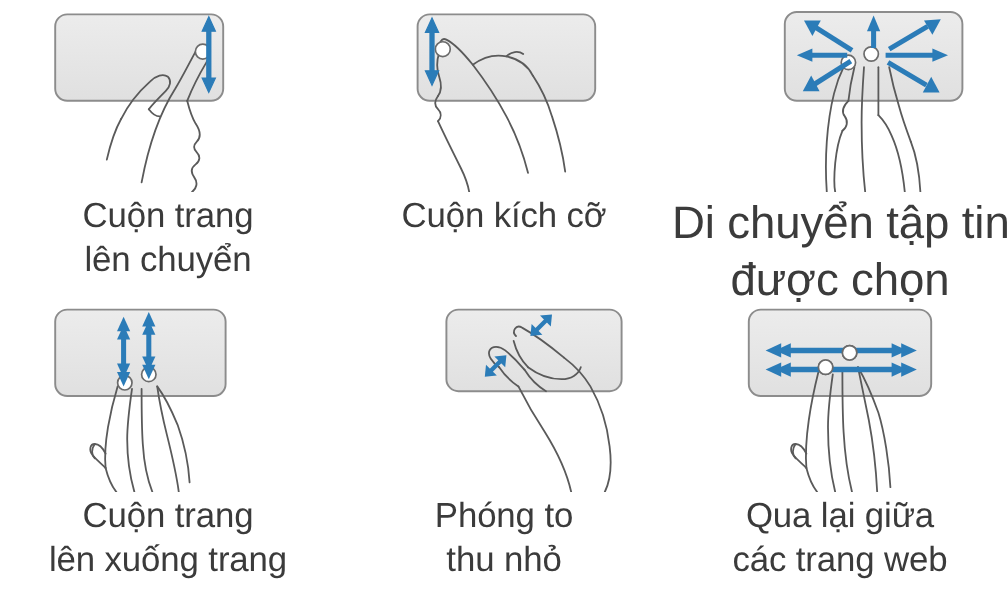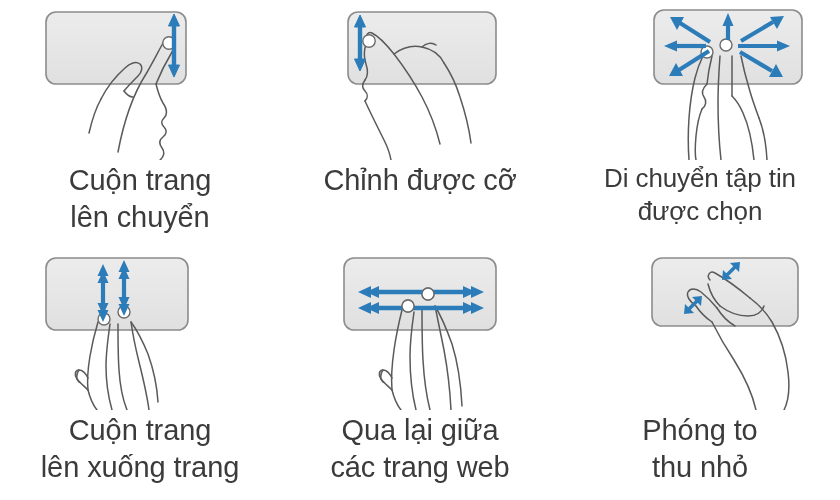--- a/index.html
+++ b/index.html
@@ -47,21 +47,21 @@
     line-height: 1.27;
     letter-spacing: -0.1px;
     font-family: "Liberation Sans", sans-serif;
     padding-top: 2px;
   }
   .caption .l1, .caption .l2 {
     display: block;
     white-space: nowrap;
   }
   
-  .panel-move .caption { font-size: 26px; }
+  .panel-move .caption { font-size: 38px; }
   .panel-fastscroll .caption { font-size: 29px; }
 </style>
 </head>
 <body>
 
 <div id="grid">
 
   <div class="panel panel-scroll">
     <div class="art">
       <svg viewBox="0 0 280 160" xmlns="http://www.w3.org/2000/svg">
@@ -133,21 +133,21 @@
         </g>
         <circle cx="89" cy="41" r="6.2" fill="#ffffff" stroke="#6b6b6b" stroke-width="1.4"></circle>
         <g stroke="#2b7cb8" fill="#2b7cb8">
           <line x1="80" y1="24" x2="80" y2="62" stroke-width="4.4" stroke-linecap="butt"></line>
           <polygon points="80,15 74.5,27 85.5,27"></polygon>
           <polygon points="80,71 74.5,59 85.5,59"></polygon>
         </g>
       </svg>
     </div>
     <div class="caption">
-      <span class="l1">Chỉnh được cỡ</span>
+      <span class="l1">Cuộn kích cỡ</span>
     </div>
   </div>
 
   <div class="panel panel-move">
     <div class="art">
       <svg viewBox="0 0 280 160" xmlns="http://www.w3.org/2000/svg">
         <defs>
           <linearGradient id="p3pad" x1="0" y1="0" x2="0" y2="1">
             <stop offset="0" stop-color="#ececec"></stop>
               <stop offset="1" stop-color="#e0e0e0"></stop>
@@ -248,20 +248,62 @@
           <polygon points="124,10 118.5,22 129.5,22" stroke="none"></polygon>
           <polygon points="124,17 118.5,29 129.5,29" stroke="none"></polygon>
           <polygon points="124,66 118.5,54 129.5,54" stroke="none"></polygon>
           <polygon points="124,59 118.5,47 129.5,47" stroke="none"></polygon>
         </g>
       </svg>
     </div>
     <div class="caption">
       <span class="l1">Cuộn trang</span>
       <span class="l2">lên xuống trang</span>
+    </div>
+  </div>
+
+  <div class="panel panel-zoom">
+    <div class="art">
+      <svg viewBox="0 0 280 160" xmlns="http://www.w3.org/2000/svg">
+        <defs>
+          <linearGradient id="p6pad" x1="0" y1="0" x2="0" y2="1">
+            <stop offset="0" stop-color="#ececec"></stop>
+              <stop offset="1" stop-color="#e0e0e0"></stop>
+          </linearGradient>
+        </defs>
+        <rect x="92" y="8" width="146" height="68" rx="10" ry="10" fill="url(#p6pad)" stroke="#8c8c8c" stroke-width="1.6"></rect>
+        <g fill="none" stroke="#5a5a5a" stroke-width="1.5" stroke-linecap="round" stroke-linejoin="round">
+
+          <path d="M150,30 C146,26 150,20 155,23 C164,28 178,38 190,48"></path>
+          <path d="M148,34 C150,42 154,50 160,56"></path>
+
+          <path d="M136,56 C130,52 126,46 128,42 C130,38 136,38 141,42 C146,46 152,52 157,58"></path>
+          <path d="M136,56 C140,62 146,68 152,72"></path>
+
+          <path d="M160,56 C168,62 178,66 188,66 C196,66 202,62 204,56"></path>
+          <path d="M190,48 C198,54 206,62 212,72 C220,86 226,104 228,122 C230,138 228,152 224,160"></path>
+          <path d="M152,72 C158,84 166,98 174,110 C184,126 192,142 196,160"></path>
+          <path d="M157,58 C162,66 168,72 175,76"></path>
+        </g>
+
+        <g stroke="#2b7cb8" fill="#2b7cb8">
+          <line x1="166" y1="26" x2="176" y2="16" stroke-width="3.6" stroke-linecap="butt"></line>
+          <polygon points="180,12 170,13 179,22" stroke="none"></polygon>
+          <polygon points="162,30 172,29 163,20" stroke="none"></polygon>
+        </g>
+        <g stroke="#2b7cb8" fill="#2b7cb8">
+          <line x1="128" y1="60" x2="138" y2="50" stroke-width="3.6" stroke-linecap="butt"></line>
+          <polygon points="142,46 132,47 141,56" stroke="none"></polygon>
+          <polygon points="124,64 134,63 125,54" stroke="none"></polygon>
+        </g>
+      </svg>
+    </div>
+    <div class="caption">
+      <span class="l1">Phóng to</span>
+      <span class="l2">thu nhỏ</span>
     </div>
   </div>
 
   <div class="panel panel-web">
     <div class="art">
       <svg viewBox="0 0 280 160" xmlns="http://www.w3.org/2000/svg">
         <defs>
           <linearGradient id="p5pad" x1="0" y1="0" x2="0" y2="1">
             <stop offset="0" stop-color="#ececec"></stop>
               <stop offset="1" stop-color="#e0e0e0"></stop>
@@ -299,55 +341,13 @@
         <circle cx="128" cy="56" r="6" fill="#ffffff" stroke="#6b6b6b" stroke-width="1.4"></circle>
         <circle cx="148" cy="44" r="6" fill="#ffffff" stroke="#6b6b6b" stroke-width="1.4"></circle>
       </svg>
     </div>
     <div class="caption">
       <span class="l1">Qua lại giữa</span>
       <span class="l2">các trang web</span>
     </div>
   </div>
 
-  <div class="panel panel-zoom">
-    <div class="art">
-      <svg viewBox="0 0 280 160" xmlns="http://www.w3.org/2000/svg">
-        <defs>
-          <linearGradient id="p6pad" x1="0" y1="0" x2="0" y2="1">
-            <stop offset="0" stop-color="#ececec"></stop>
-              <stop offset="1" stop-color="#e0e0e0"></stop>
-          </linearGradient>
-        </defs>
-        <rect x="92" y="8" width="146" height="68" rx="10" ry="10" fill="url(#p6pad)" stroke="#8c8c8c" stroke-width="1.6"></rect>
-        <g fill="none" stroke="#5a5a5a" stroke-width="1.5" stroke-linecap="round" stroke-linejoin="round">
-
-          <path d="M150,30 C146,26 150,20 155,23 C164,28 178,38 190,48"></path>
-          <path d="M148,34 C150,42 154,50 160,56"></path>
-
-          <path d="M136,56 C130,52 126,46 128,42 C130,38 136,38 141,42 C146,46 152,52 157,58"></path>
-          <path d="M136,56 C140,62 146,68 152,72"></path>
-
-          <path d="M160,56 C168,62 178,66 188,66 C196,66 202,62 204,56"></path>
-          <path d="M190,48 C198,54 206,62 212,72 C220,86 226,104 228,122 C230,138 228,152 224,160"></path>
-          <path d="M152,72 C158,84 166,98 174,110 C184,126 192,142 196,160"></path>
-          <path d="M157,58 C162,66 168,72 175,76"></path>
-        </g>
-
-        <g stroke="#2b7cb8" fill="#2b7cb8">
-          <line x1="166" y1="26" x2="176" y2="16" stroke-width="3.6" stroke-linecap="butt"></line>
-          <polygon points="180,12 170,13 179,22" stroke="none"></polygon>
-          <polygon points="162,30 172,29 163,20" stroke="none"></polygon>
-        </g>
-        <g stroke="#2b7cb8" fill="#2b7cb8">
-          <line x1="128" y1="60" x2="138" y2="50" stroke-width="3.6" stroke-linecap="butt"></line>
-          <polygon points="142,46 132,47 141,56" stroke="none"></polygon>
-          <polygon points="124,64 134,63 125,54" stroke="none"></polygon>
-        </g>
-      </svg>
-    </div>
-    <div class="caption">
-      <span class="l1">Phóng to</span>
-      <span class="l2">thu nhỏ</span>
-    </div>
-  </div>
-
 </div>
 
 </body></html>

